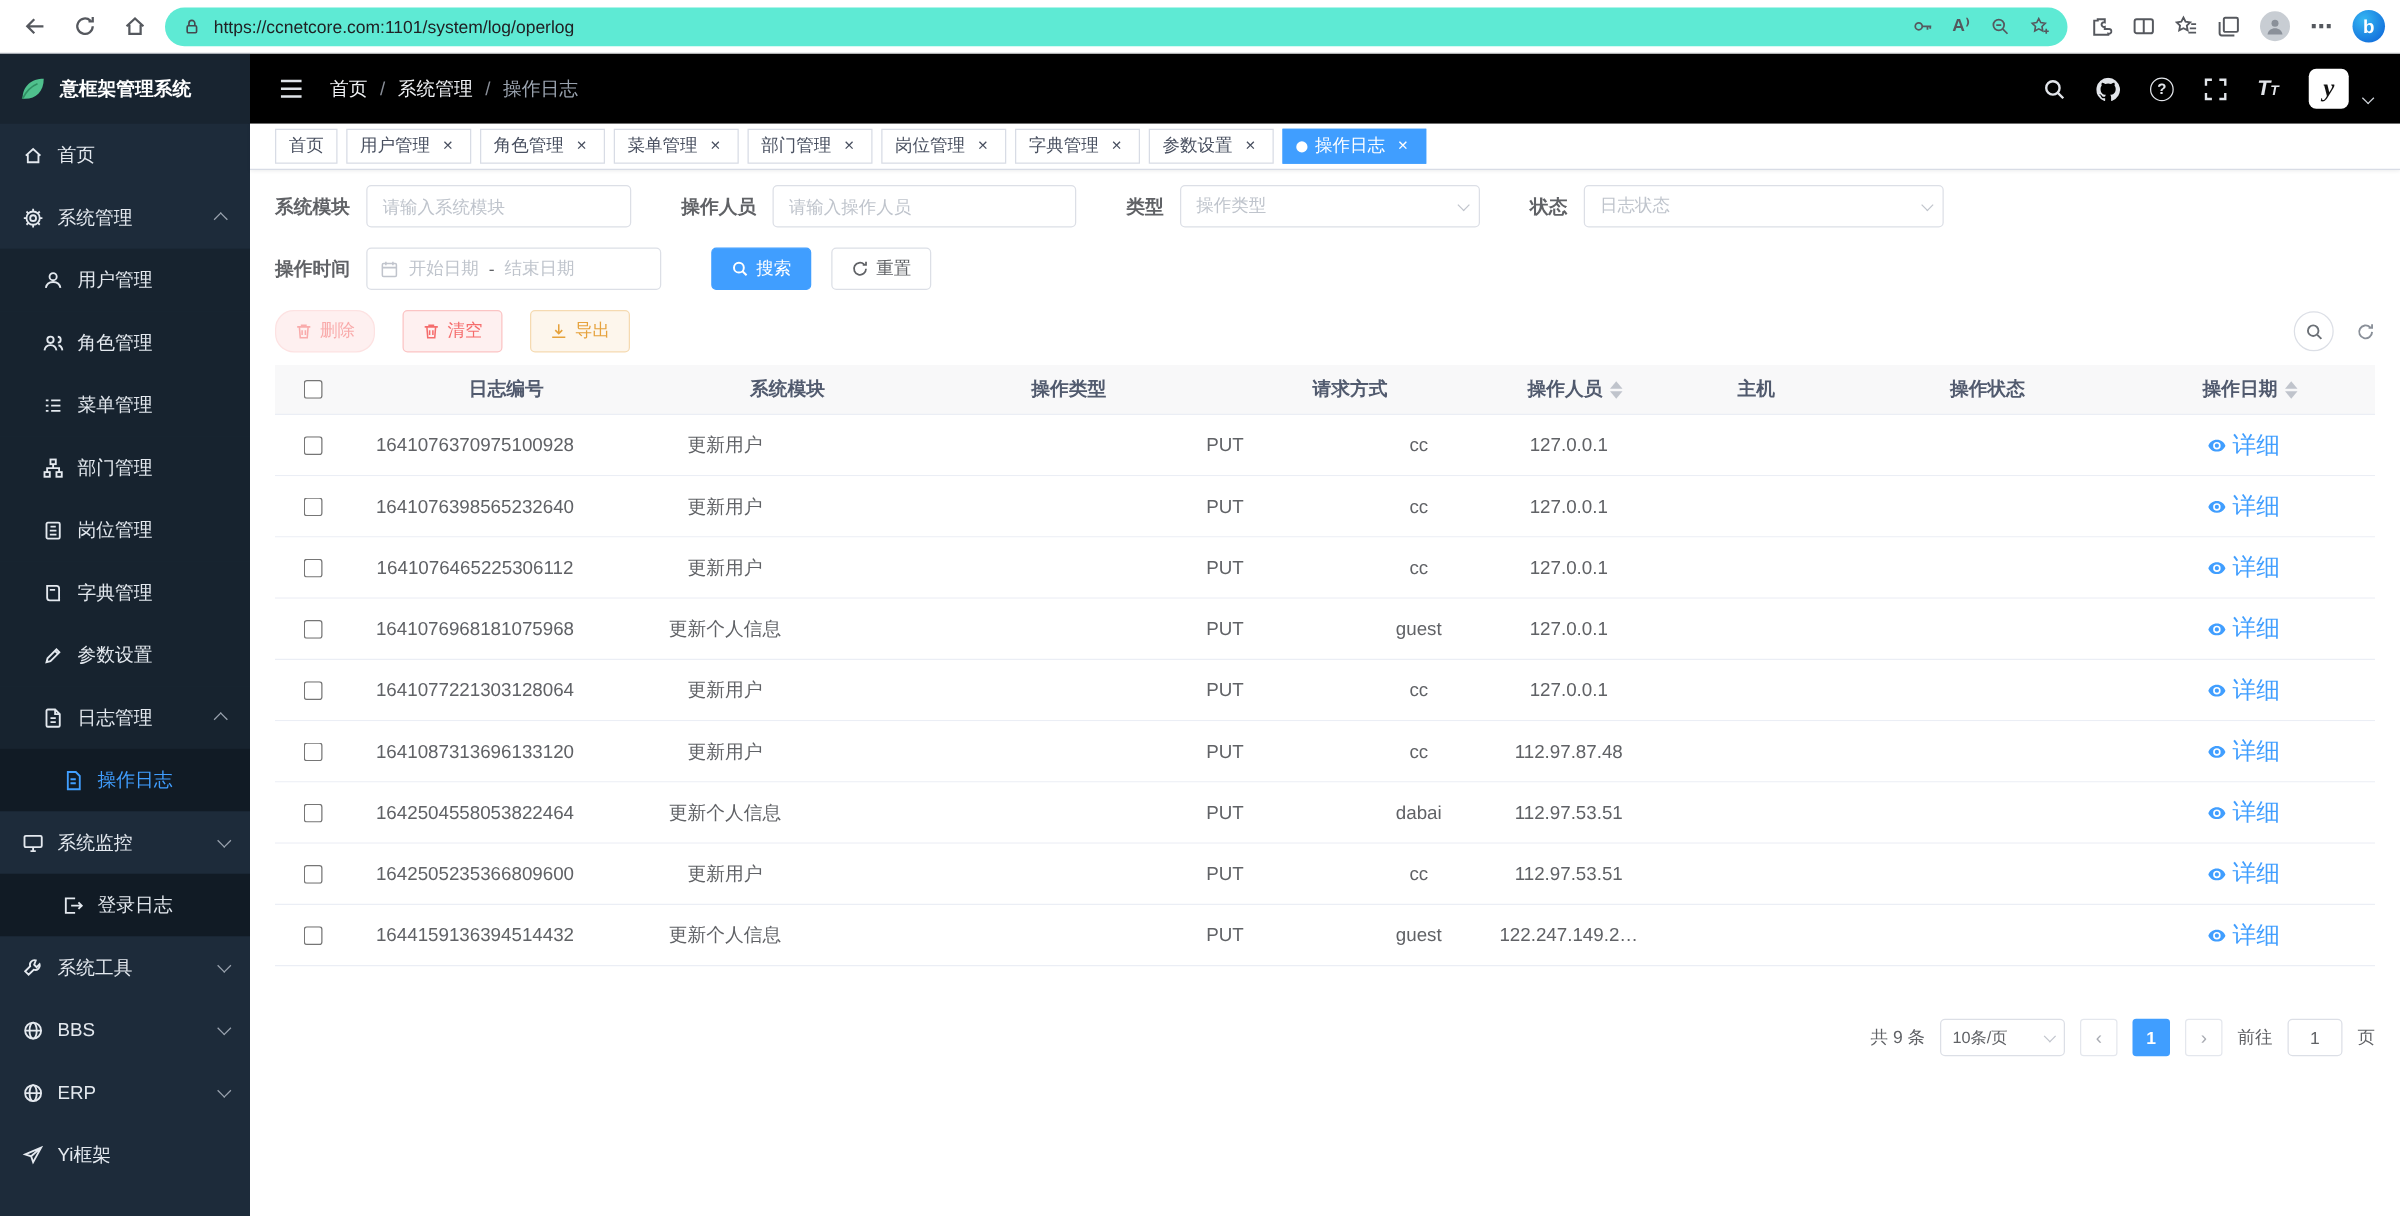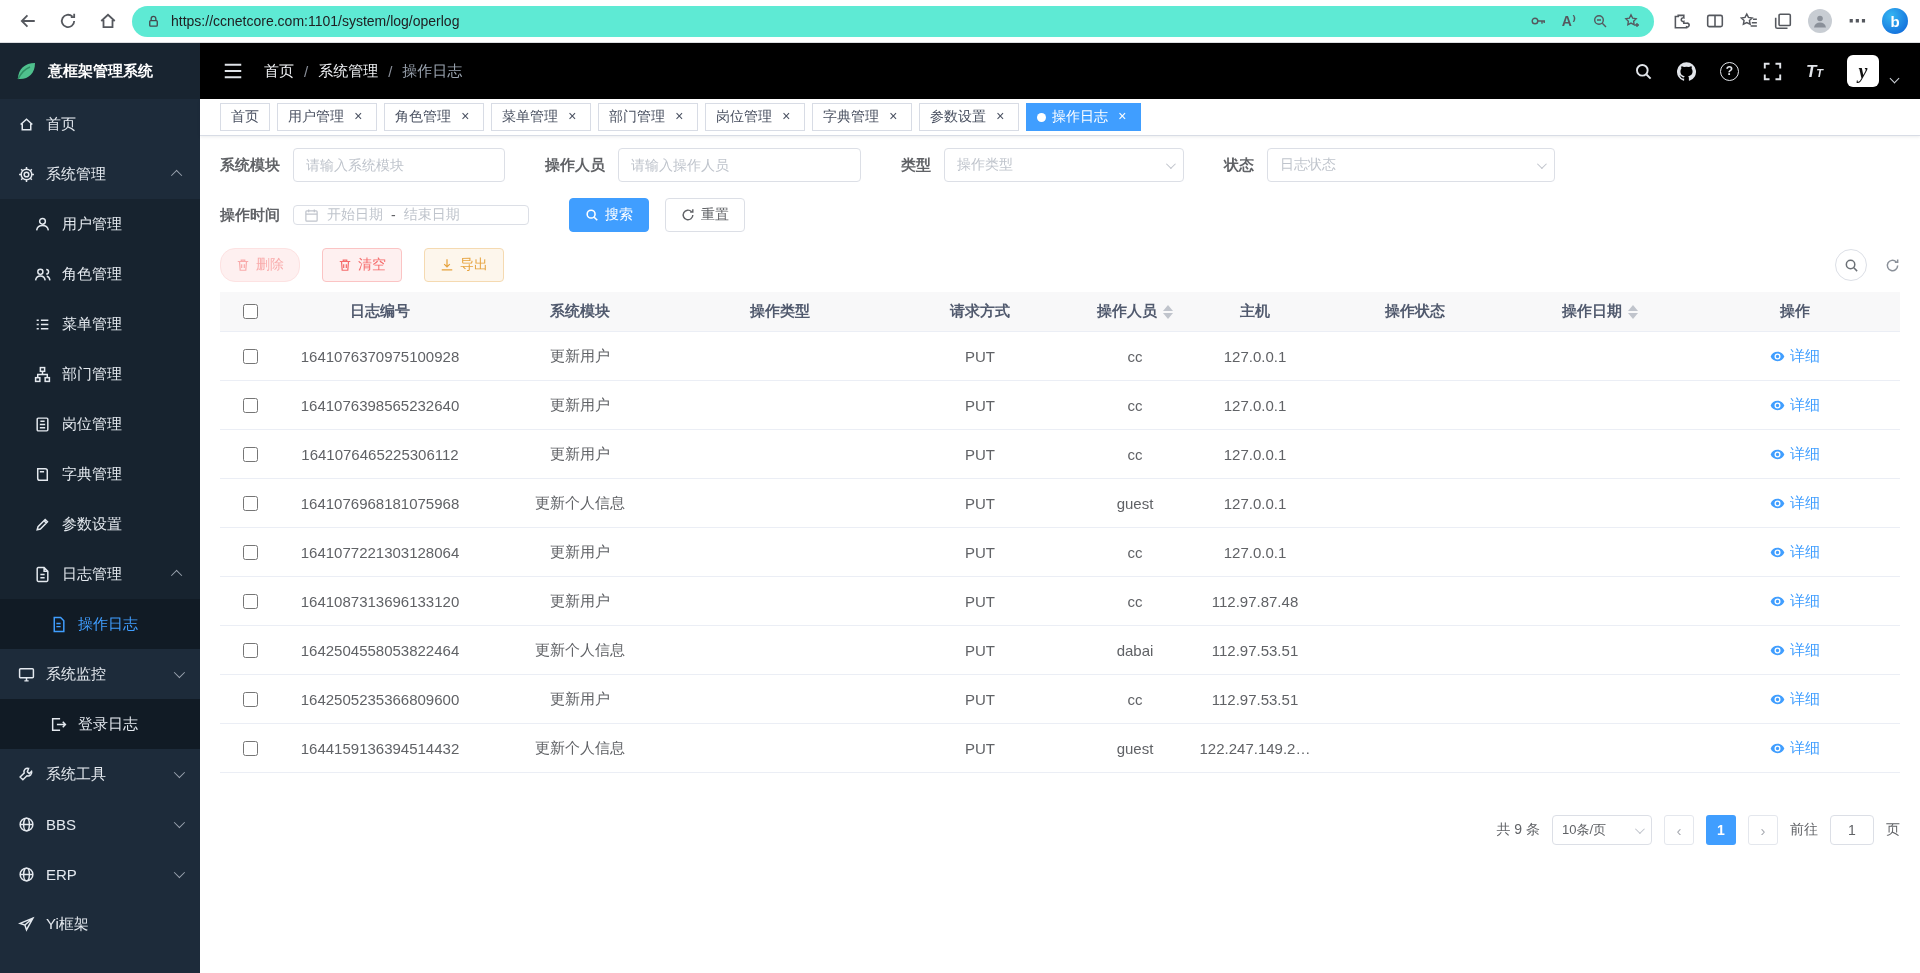--- a/index.html
+++ b/index.html
@@ -95,21 +95,21 @@
   .f-input { height: 34px; border: 1px solid #dcdfe6; border-radius: 4px; padding: 0 12px;
     font-size: 14px; color: #606266; outline: none; font-family: inherit; }
   .f-input::placeholder { color: #bfc4cc; }
   .w-module { width: 212px; } .w-operator { width: 243px; }
   .f-select { height: 34px; border: 1px solid #dcdfe6; border-radius: 4px; padding: 0 10px 0 12px;
     display: flex; align-items: center; justify-content: space-between; color: #bfc4cc;
     font-size: 14px; cursor: pointer; background: #fff; }
   .w-type { width: 240px; } .w-status { width: 288px; font-family: Liberation Mono, monospace; }
   .sel-caret { width: 7px; height: 7px; border-right: 1.4px solid #c0c4cc;
     border-bottom: 1.4px solid #c0c4cc; transform: rotate(45deg) translateY(-2px); }
-  .date-range { width: 236px; height: 20px; border: 1px solid #dcdfe6; border-radius: 4px;
+  .date-range { width: 236px; height: 34px; border: 1px solid #dcdfe6; border-radius: 4px;
     display: flex; align-items: center; padding: 0 10px; gap: 8px; font-size: 14px; color: #bfc4cc; }
   .date-range svg { width: 15px; height: 15px; color: #c0c4cc; }
   .date-range .sep { color: #606266; }
   .btn { height: 34px; border-radius: 4px; border: 1px solid transparent; font-size: 14px;
     padding: 0 15px; display: inline-flex; align-items: center; gap: 6px; cursor: pointer;
     font-family: inherit; background: #fff; }
   .btn svg { width: 14px; height: 14px; }
   .btn-primary { background: #409eff; border-color: #409eff; color: #fff; }
   .btn-plain { border-color: #dcdfe6; color: #606266; }
   .btn-danger-disabled { background: #fef0f0; border-color: #fde2e2; color: #f9abab; cursor: not-allowed; border-radius: 15px; }
@@ -120,37 +120,37 @@
   .toolbar .gap { width: 22px; }
   .tool-right { margin-left: auto; display: flex; align-items: center; gap: 18px; color: #8a9099; }
   .circle-btn { width: 32px; height: 32px; border-radius: 50%; border: 1px solid #dcdfe6;
     display: flex; align-items: center; justify-content: center; color: #6b7076; cursor: pointer; background: #fff; }
   .circle-btn svg, .tool-right .plain-icon svg { width: 15px; height: 15px; }
   .plain-icon { cursor: pointer; display: flex; }
 
   
   .table { width: 100%; font-size: 15px; }
   .thead { display: flex; align-items: center; height: 40px; background: #f8f8f9;
-    color: #515a6e; font-weight: bold; border-bottom: 1px solid #ebeef5; }
+    color: #515a6e; font-weight: bold; border-bottom: 1px solid #ebeef5; gap: 25px; }
   .trow { display: flex; align-items: center; height: 49px; color: #606266;
     border-bottom: 1px solid #ebeef5; background: #fff; }
   .cell { text-align: center; white-space: nowrap; overflow: hidden; text-overflow: ellipsis;
     display: flex; align-items: center; justify-content: center; flex-shrink: 0; }
   .c-check { width: 60px; } .c-id { width: 200px; } .c-module { width: 200px; }
   .c-type { width: 200px; } .c-method { width: 200px; } .c-operator { width: 110px; }
   .c-host { width: 130px; } .c-status { width: 190px; } .c-date { width: 180px; }
   .c-action { width: 210px; }
   .cell input[type="checkbox"] { width: 15px; height: 15px; cursor: pointer; }
   .sorters { display: inline-flex; flex-direction: column; margin-left: 6px; gap: 2px; cursor: pointer; }
   .caret-up { width: 0; height: 0; border-left: 5px solid transparent; border-right: 5px solid transparent;
     border-bottom: 6px solid #c0c4cc; }
   .caret-down { width: 0; height: 0; border-left: 5px solid transparent; border-right: 5px solid transparent;
     border-top: 6px solid #c0c4cc; }
   .detail-link { color: #409eff; display: inline-flex; align-items: center; gap: 5px;
-    cursor: pointer; font-size: 15px; text-decoration: none; }
+    cursor: pointer; font-size: 19px; text-decoration: none; }
   .detail-link svg { width: 15px; height: 15px; }
 
   
   .pager { display: flex; align-items: center; justify-content: flex-end; gap: 12px;
     margin-top: 42px; color: #606266; font-size: 14px; }
   .page-size { width: 100px; height: 30px; border: 1px solid #dcdfe6; border-radius: 4px;
     display: flex; align-items: center; justify-content: space-between; padding: 0 9px;
     color: #606266; font-size: 13px; cursor: pointer; }
   .pg-btn { width: 30px; height: 30px; border: 1px solid #e4e7ed; border-radius: 3px; background: #fff;
     color: #a8abb2; display: flex; align-items: center; justify-content: center; cursor: pointer; font-size: 15px; }

